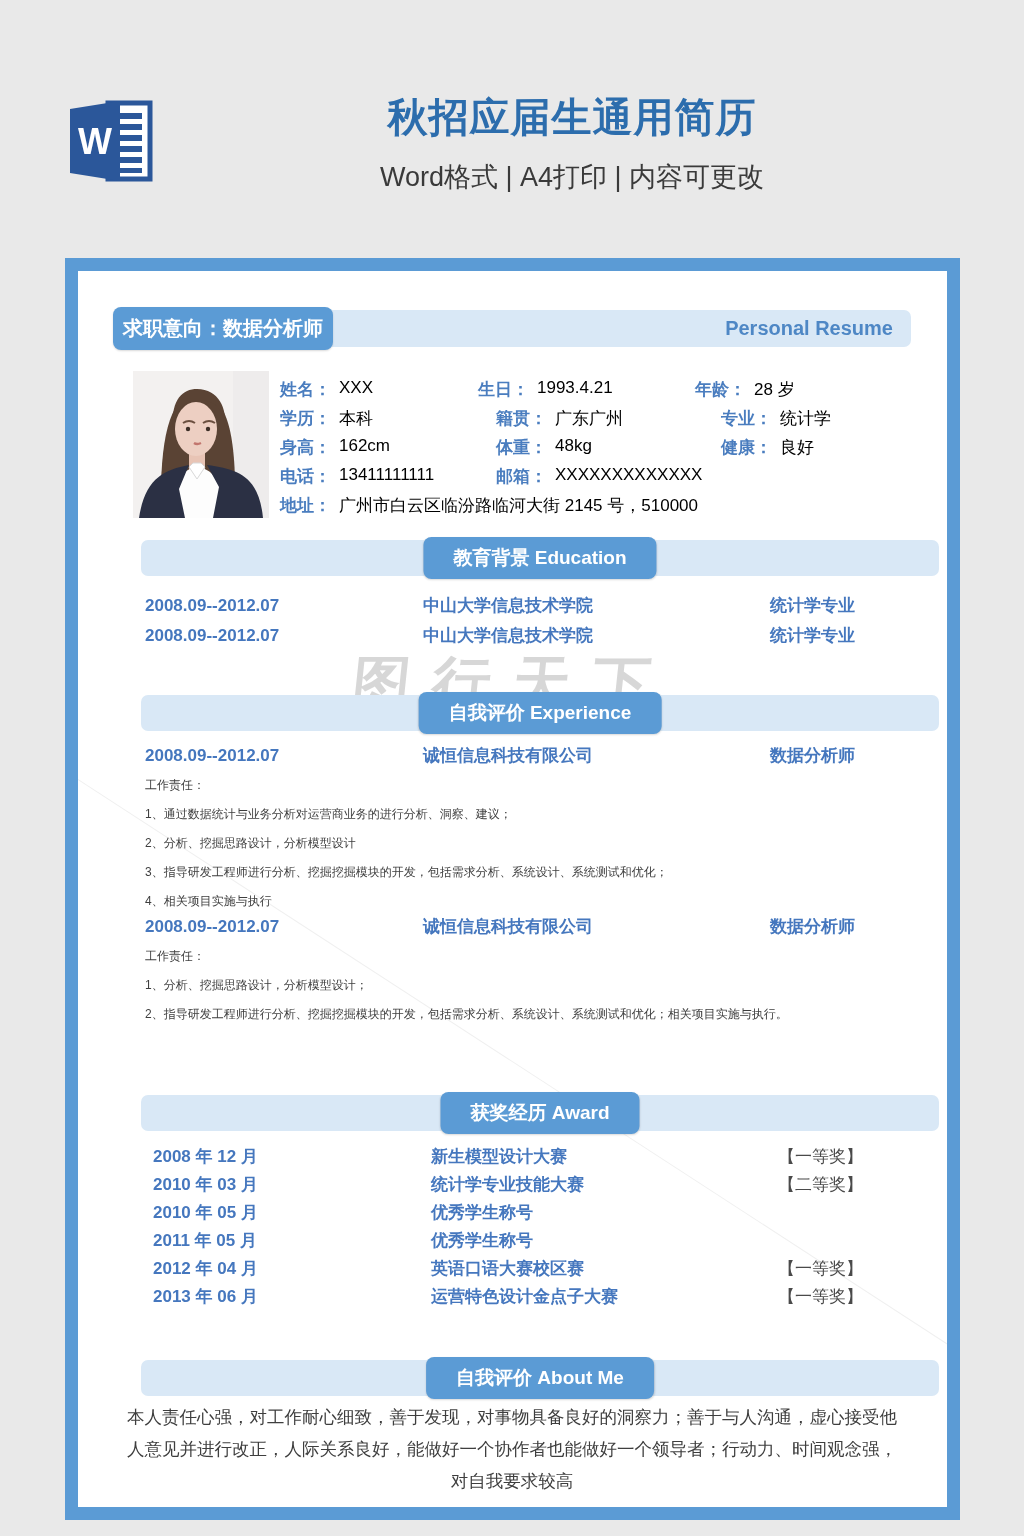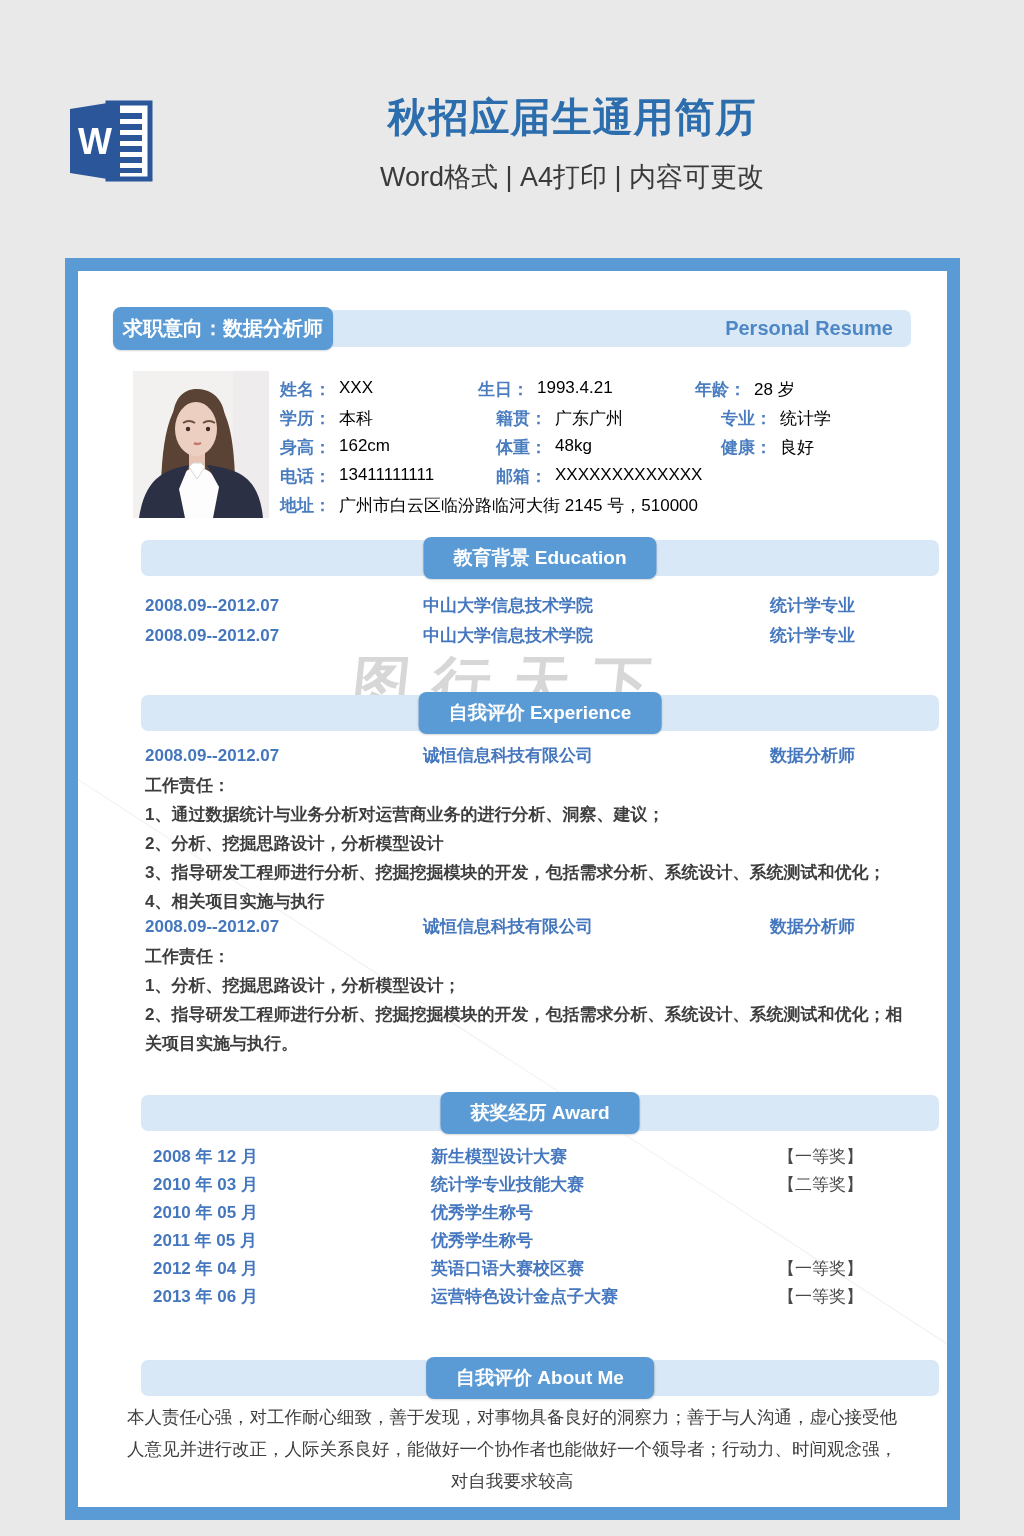--- a/index.html
+++ b/index.html
@@ -65,21 +65,21 @@
 
   .edu-rows { position:absolute; left:67px; top:320px; width:770px; }
 
   .watermark { position:absolute; left:0; right:0; top:374px; text-align:center;
     font-family:"DejaVu Serif","Liberation Serif",serif; font-size:58px; font-weight:bold;
     color:rgba(150,150,150,.38); letter-spacing:22px; transform:skewX(-6deg);
     pointer-events:none; }
 
   .exp-entry1 { position:absolute; left:67px; top:470px; width:772px; }
   .exp-entry2 { position:absolute; left:67px; top:641px; width:772px; }
-  .duty-label, .duty { font-size:17px; color:#3e3e3e; line-height:29px; font-weight:bold; }
+  .duty-label, .duty { font-size:12px; color:#3e3e3e; line-height:29px; font-weight:normal; }
 
   .award-rows { position:absolute; left:75px; top:872px; width:770px; }
   .award-rows .trow { line-height:28px; }
   .prize { color:#4a4a4a; font-weight:normal; }
 
   .about-text { position:absolute; left:48px; top:1130px; width:772px;
     font-size:17.5px; color:#3e3e3e; line-height:32px; text-align:center; }
 </style>
 </head>
 <body>

